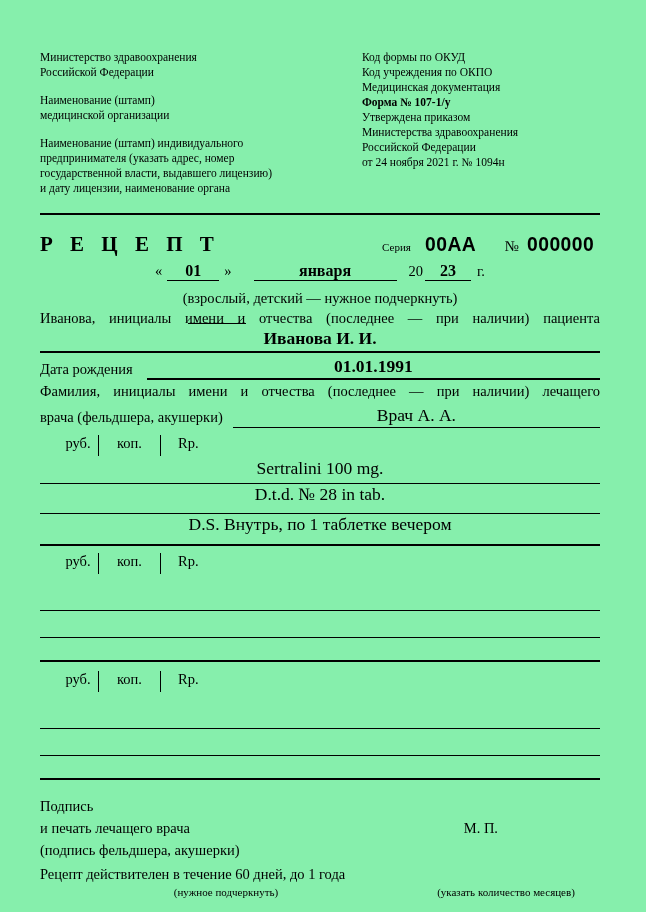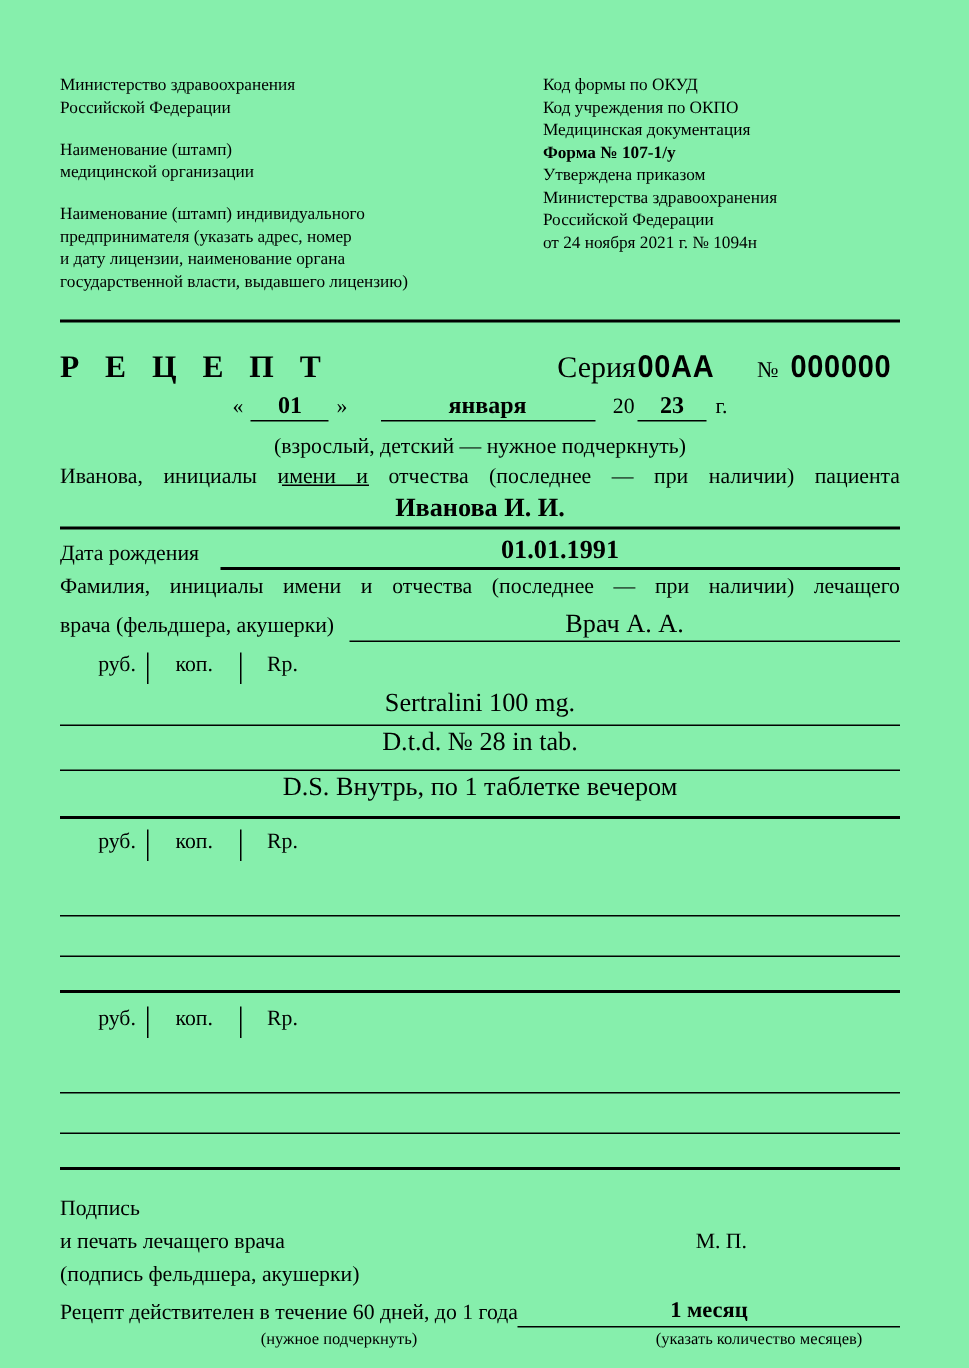--- a/index.html
+++ b/index.html
@@ -11,21 +11,21 @@
   }
   .header{display:flex;justify-content:space-between;font-size:11.5px;line-height:15px;}
   .hdr-left{width:330px;}
   .hdr-right{width:244px;}
   .hdr-gap{margin-top:13px;}
   .bold{font-weight:bold;}
   .rule-thick{border-top:2.5px solid #000;margin-top:17px;}
   .title-row{display:flex;justify-content:space-between;align-items:baseline;margin-top:17px;}
   .rx-title{font-size:21px;font-weight:bold;letter-spacing:6px;}
   .serial-group{display:flex;align-items:baseline;}
-  .serial-label{font-size:20px;margin-right:1px;}
+  .serial-label{font-size:11px;margin-right:14px;}
   .serial-value{font-family:"Liberation Sans","DejaVu Sans",sans-serif;font-weight:bold;font-size:21px;letter-spacing:.5px;transform:scaleX(.92);transform-origin:left;}
   .num-label{font-size:15px;margin-left:24px;margin-right:8px;}
   .date-row{display:flex;justify-content:center;align-items:baseline;margin-top:5px;font-size:14.5px;}
   .fill{border-bottom:1.5px solid #000;text-align:center;font-weight:bold;font-size:16px;display:inline-block;}
   .fill-day{width:52px;margin:0 5px;}
   .fill-month{width:143px;margin:0 12px 0 22px;}
   .fill-year{width:46px;margin:0 6px 0 2px;}
   .adult-row{text-align:center;font-size:14.5px;margin-top:9px;}
   .adult-u{font-weight:normal;border-bottom:1.5px solid #000;padding-bottom:17px;}
   .just{font-size:14.5px;text-align:justify;text-align-last:justify;margin-top:3px;}
@@ -65,22 +65,22 @@
 <div class="page">
 
   <div class="header">
     <div class="hdr-left">
       <div>Министерство здравоохранения</div>
       <div>Российской Федерации</div>
       <div class="hdr-gap">Наименование (штамп)</div>
       <div>медицинской организации</div>
       <div class="hdr-gap">Наименование (штамп) индивидуального</div>
       <div>предпринимателя (указать адрес, номер</div>
+      <div>государственной власти, выдавшего лицензию)</div>
       <div>и дату лицензии, наименование органа</div>
-      <div>государственной власти, выдавшего лицензию)</div>
     </div>
     <div class="hdr-right">
       <div>Код формы по ОКУД</div>
       <div>Код учреждения по ОКПО</div>
       <div>Медицинская документация</div>
       <div class="bold">Форма № 107-1/у</div>
       <div>Утверждена приказом</div>
       <div>Министерства здравоохранения</div>
       <div>Российской Федерации</div>
       <div>от 24 ноября 2021 г. № 1094н</div>
@@ -165,20 +165,19 @@
     <div>Подпись</div>
     <div class="sig-row2">
       <span>и печать лечащего врача</span>
       <span class="sig-stamp">М. П.</span>
     </div>
     <div>(подпись фельдшера, акушерки)</div>
   </div>
 
   <div class="validity-row">
     <span class="validity-label">Рецепт действителен в течение 60 дней, до 1 года</span>
-    <span class="validity-value">1 месяц</span>
   </div>
   <div class="hints-row">
     <span class="hint-left">(нужное подчеркнуть)</span>
     <span class="hint-right">(указать количество месяцев)</span>
   </div>
 
 </div>
 
 </body></html>

